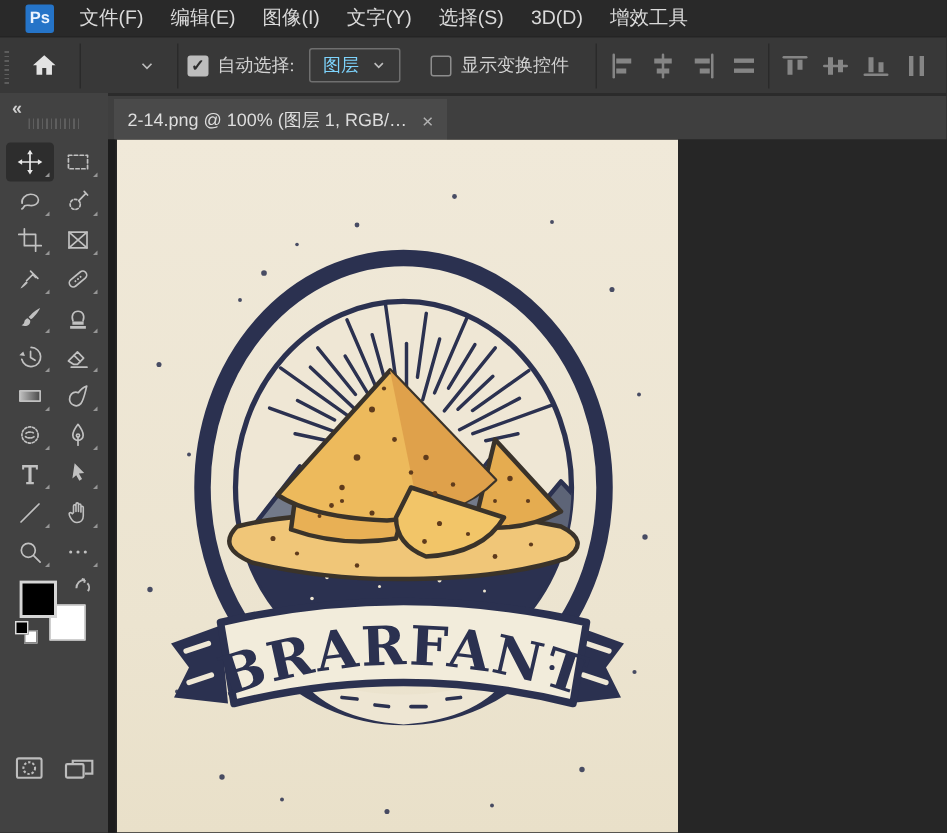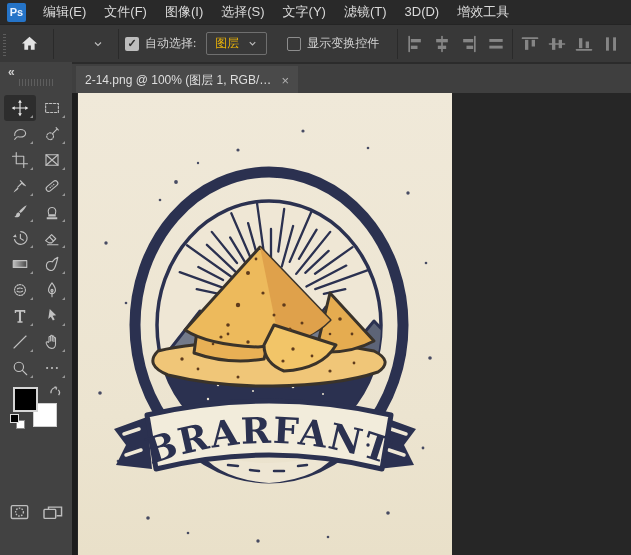--- a/index.html
+++ b/index.html
@@ -2,39 +2,39 @@
 <html><head>
 <meta charset="utf-8">
 <style>
   * { margin:0; padding:0; box-sizing:border-box; }
   html,body { width:631px; height:555px; overflow:hidden; background:#262626;
               font-family:"Liberation Sans", sans-serif; }
   .app { position:absolute; inset:0; }
 
   
   .menubar { position:absolute; top:0; left:0; right:0; height:24px;
-             background:#292929; display:flex; align-items:center; padding-left:7px; }
+             background:#292929; display:flex; align-items:center; padding-left:17px; }
   .ps-logo { width:19px; height:19px; border-radius:2px; background:#2574c8; color:#eaf3ff;
              font-size:11px; font-weight:bold; display:flex; align-items:center;
              justify-content:center; margin-right:8px; }
   .menu-item { padding:0 9px; font-size:13px; color:#dadada; line-height:24px; white-space:nowrap; cursor:default; }
 
   
   .optionsbar { position:absolute; top:24px; left:0; right:0; height:38px; background:#383838;
                 border-top:1px solid #242424; display:flex; align-items:center; color:#d2d2d2; font-size:12px; }
   .ogrip { width:3px; height:24px; margin:0 6px 0 3px;
            background:repeating-linear-gradient(0deg,#5d5d5d 0 1px,transparent 1px 3px); }
   .obtn { display:flex; align-items:center; justify-content:center; height:28px; padding:0 8px; }
   .osep { width:1px; height:30px; background:#2a2a2a; margin:0 6px; }
   .checkbox { width:14px; height:14px; border-radius:2px; margin-right:6px; display:flex;
               align-items:center; justify-content:center; font-size:11px; }
   .checkbox.checked { background:#bdbdbd; color:#2d2d2d; font-weight:bold; }
   .checkbox.unchecked { background:transparent; border:1px solid #8d8d8d; color:transparent; }
   .dropdown { display:flex; align-items:center; gap:8px; border:1px solid #6f6f6f; border-radius:2px;
-              height:23px; padding:0 8px; margin-left:10px; color:#eab308; }
+              height:23px; padding:0 8px; margin-left:10px; color:#7dd3fc; }
   .align-group { display:flex; align-items:center; gap:6px; }
   .align-ic { width:21px; height:21px; display:flex; align-items:center; justify-content:center; }
   .align-ic svg { stroke:#858585; }
   .align-ic svg .f { fill:#858585; stroke:none; }
   .opt-label { white-space:nowrap;font-family:Liberation Serif, serif; }
 
   
   .tabbar { position:absolute; top:62px; left:72px; right:0; height:31px; background:#3f3f3f;
             border-top:2px solid #2b2b2b; }
   .tab { position:absolute; left:4px; top:2px; width:222px; height:29px; background:#4a4a4a;
@@ -85,26 +85,25 @@
                 letter-spacing:1.5px; fill:#2b3150; }
 </style>
 </head>
 <body>
 
 <div class="app">
 
   <div class="menubar">
     <div class="ps-logo">Ps</div>
     <div id="menu-items" style="display:flex">
+        <span class="menu-item">文件(F)</span>
         <span class="menu-item">编辑(E)</span>
-        <span class="menu-item">文件(F)</span>
         <span class="menu-item">图像(I)</span>
+        <span class="menu-item">文字(Y)</span>
         <span class="menu-item">选择(S)</span>
-        <span class="menu-item">文字(Y)</span>
-        <span class="menu-item">滤镜(T)</span>
         <span class="menu-item">3D(D)</span>
         <span class="menu-item">增效工具</span>
       </div>
   </div>
 
   <div class="optionsbar">
     <div class="ogrip"></div>
     <div class="obtn">
       <svg width="19" height="19" viewBox="0 0 24 24">
         <path d="M12 3.5l9.5 8.5h-3v8h-4.8v-5.6h-3.4V20H5.5v-8h-3z" fill="#e3e3e3"></path>

